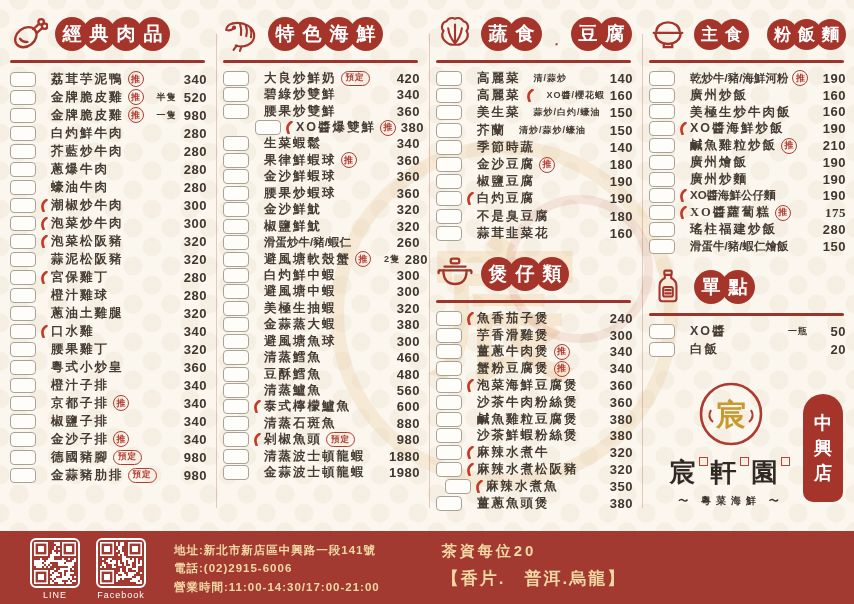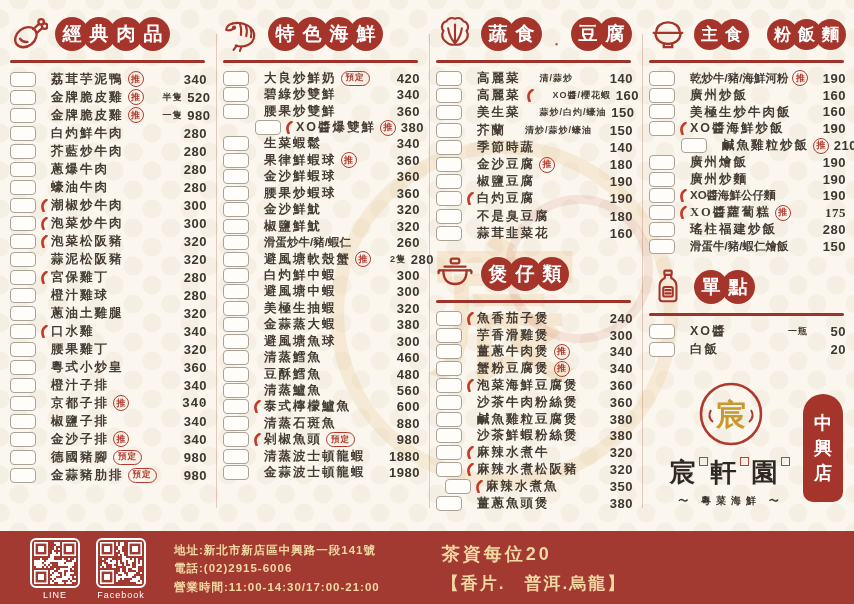--- a/index.html
+++ b/index.html
@@ -31,21 +31,21 @@
   .compact .bubble{width:31px;height:31px;font-size:17px;}
   .b-sep{color:#a5352b;font-weight:bold;font-size:13px;margin:14px 1px 0;}
   .b-gap{width:4px;}
   .sec-divider{height:3px;background:#9c342b;border-radius:2px;margin:2px 2px 7px 0;}
 
   .row{display:flex;align-items:center;}
   .cb{width:24px;height:13px;border:1.6px solid #aba297;border-radius:4px;background:#fffdf9;flex:none;}
   .gutter{width:15px;flex:none;display:flex;justify-content:center;align-items:center;}
   .name{font-size:12.5px;font-weight:bold;color:#463c33;letter-spacing:2px;white-space:nowrap;}
   .name.long{font-size:11.5px;letter-spacing:0;}
-  .note{font-size:9px;font-weight:bold;color:#463c33;margin-left:19px;letter-spacing:1px;white-space:nowrap;}
+  .note{font-size:9px;font-weight:bold;color:#463c33;margin-left:13px;letter-spacing:1px;white-space:nowrap;}
   .note-chili{margin-left:4px;display:flex;}
   .badge-round{width:14px;height:14px;border:1.3px solid #b23a2e;border-radius:50%;color:#b23a2e;font-size:9px;
     font-weight:bold;display:inline-flex;align-items:center;justify-content:center;margin-left:4px;flex:none;}
   .badge-oval{border:1.3px solid #b23a2e;border-radius:8px;color:#b23a2e;font-size:8.5px;font-weight:bold;
     padding:0 4px;height:13px;display:inline-flex;align-items:center;margin-left:4px;letter-spacing:1px;flex:none;}
   .spacer{flex:1;}
   .price{font-size:13px;font-weight:bold;color:#3f362e;min-width:28px;text-align:right;letter-spacing:.5px;}
 
   .logo-block{position:absolute;left:655px;top:380px;width:152px;text-align:center;}
   .seal{width:68px;height:68px;display:inline-block;}
@@ -57,21 +57,21 @@
     border-radius:20px 20px 10px 10px;display:flex;flex-direction:column;align-items:center;justify-content:center;gap:7px;}
   .store-badge span{color:#fff;font-size:18px;font-weight:bold;line-height:1;}
 
   .footer{position:absolute;left:0;top:531px;width:854px;height:73px;background:#a23a31;display:flex;align-items:flex-start;}
   .qr-wrap{display:flex;gap:16px;margin:7px 0 0 30px;}
   .qr-col{display:flex;flex-direction:column;align-items:center;}
   .qr-box{width:50px;height:50px;border:2.5px solid #fff;border-radius:6px;padding:2px;box-sizing:border-box;}
   .qr-label{color:#fff;font-size:9px;margin-top:2px;letter-spacing:1px;}
   .info{margin:10px 0 0 28px;color:#f2d9a4;font-size:11.5px;font-weight:bold;line-height:1.6;letter-spacing:1px;}
   .tea{margin:11px 0 0 62px;color:#f2d9a4;}
-  .tea-line1{font-size:18px;font-weight:bold;letter-spacing:3px;}
+  .tea-line1{font-size:15px;font-weight:bold;letter-spacing:3px;}
   .tea-line2{font-size:17px;font-weight:bold;letter-spacing:2px;margin-top:6px;}
 </style>
 </head>
 <body>
 
 <div id="app">
   <div class="pattern"></div>
   <div class="wm-gold">
       <span>宸</span>
     </div>
@@ -244,21 +244,21 @@
             <span class="spacer"></span>
             <span class="price">360</span>
           </div>
           <div class="row" style="height: 18px;">
             <span class="cb"></span>
             <span class="gutter"></span>
             <span class="name">橙汁子排</span>
             <span class="spacer"></span>
             <span class="price">340</span>
           </div>
-          <div class="row" style="height: 18px; font-family: Liberation Mono, monospace;">
+          <div class="row" style="height: 18px;">
             <span class="cb"></span>
             <span class="gutter"></span>
             <span class="name">京都子排</span>
             <span class="badge-round">推</span>
             <span class="spacer"></span>
             <span class="price">340</span>
           </div>
           <div class="row" style="height: 18px;">
             <span class="cb"></span>
             <span class="gutter"></span>
@@ -796,21 +796,21 @@
             <span class="cb"></span>
             <span class="gutter">
               <svg width="9" height="13" viewBox="0 0 9 13">
                 <path d="M7.5 1 C3.5 3.5 2.5 7.5 4.5 12" stroke="#c23b28" stroke-width="2.6" fill="none" stroke-linecap="round"></path>
               </svg>
             </span>
             <span class="name">XO醬海鮮炒飯</span>
             <span class="spacer"></span>
             <span class="price">190</span>
           </div>
-          <div class="row" style="height: 16.8px; margin-left: 32px;">
+          <div class="row" style="height: 16.8px;">
             <span class="cb"></span>
             <span class="gutter"></span>
             <span class="name">鹹魚雞粒炒飯</span>
             <span class="badge-round">推</span>
             <span class="spacer"></span>
             <span class="price">210</span>
           </div>
           <div class="row" style="height: 16.8px;">
             <span class="cb"></span>
             <span class="gutter"></span>

